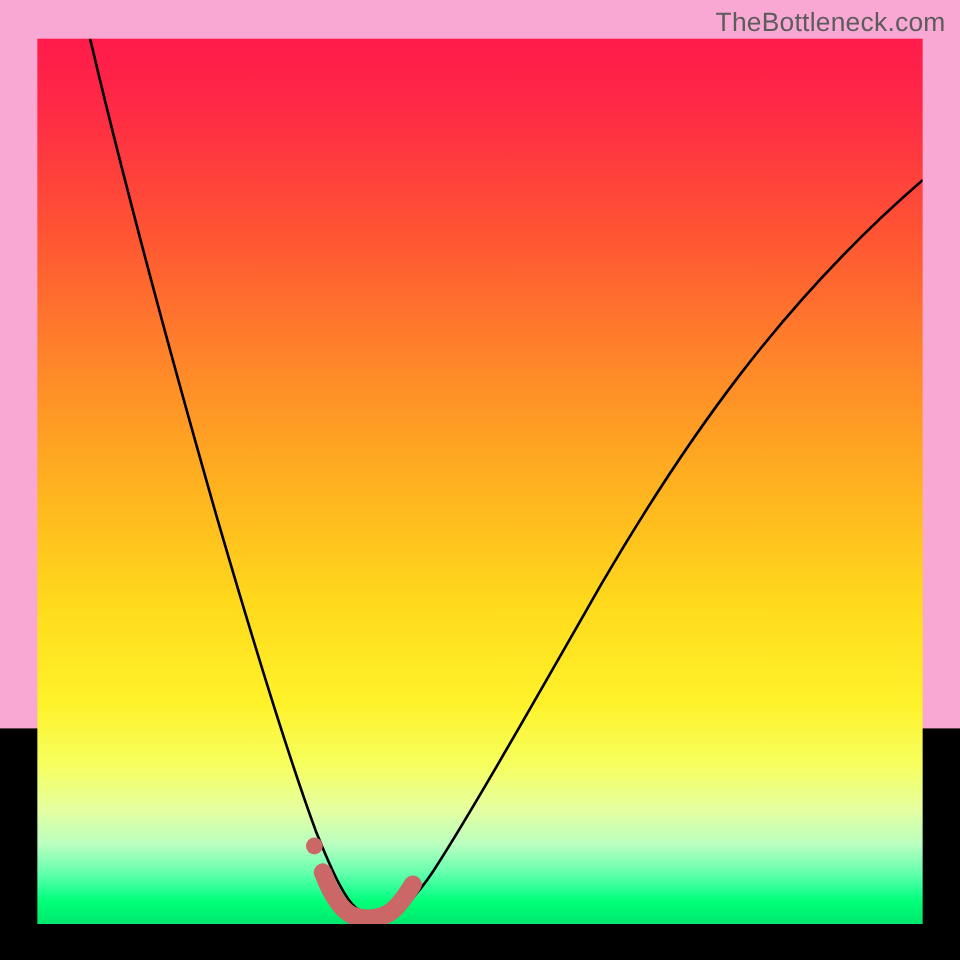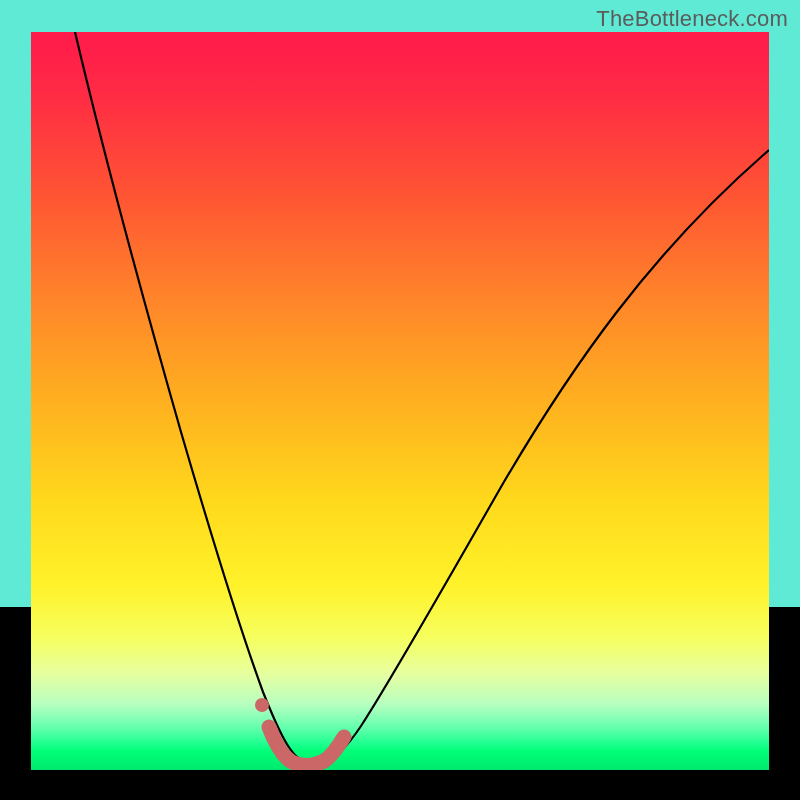--- a/index.html
+++ b/index.html
@@ -10,21 +10,21 @@
     overflow: hidden;
     background: #000;
     font-family: Arial, Helvetica, sans-serif;
   }
   .frame {
     position: absolute;
     left: 0;
     top: 0;
     width: 800px;
     height: 607px;
-    background: #5eead4;
+    background: #f9a8d4;
     text-align: right;
   }
   .plot-area {
     position: absolute;
     left: 31px;
     top: 32px;
     width: 738px;
     height: 738px;
     overflow: hidden;
   }

